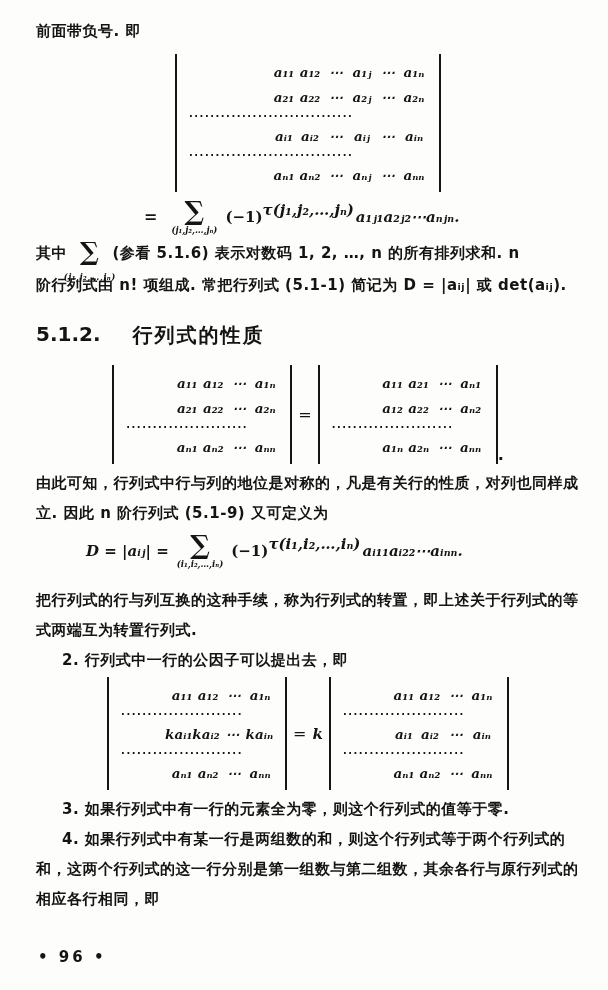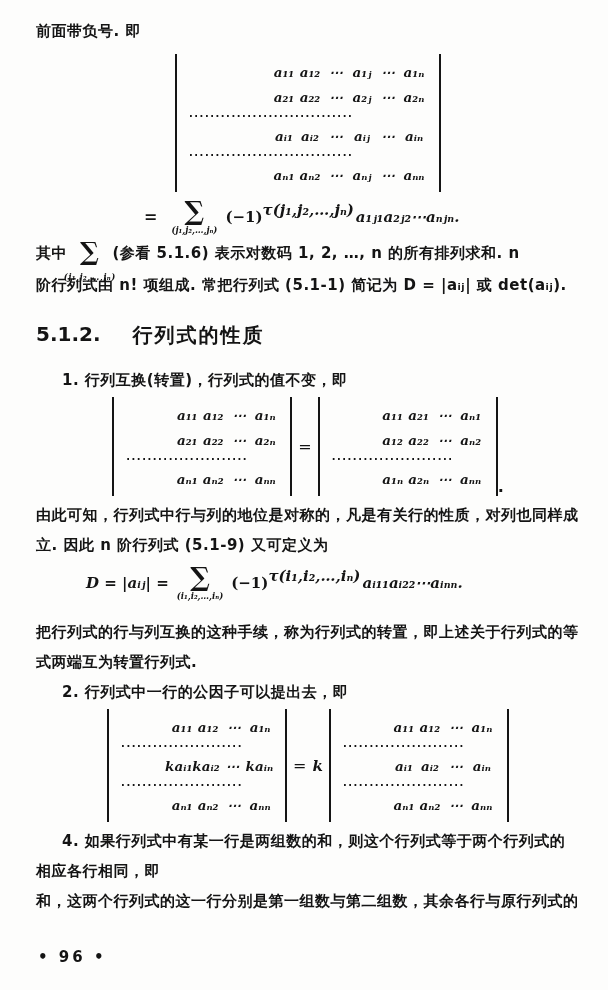--- a/index.html
+++ b/index.html
@@ -161,21 +161,20 @@
     </span>
     <span>(参看 5.1.6) 表示对数码 1, 2, …, n 的所有排列求和. n</span>
   </p>
   <p class="cn">阶行列式由 n! 项组成. 常把行列式 (5.1-1) 简记为 D = |aᵢⱼ| 或 det(aᵢⱼ).</p>
 
   <div class="heading">
     <span>5.1.2.</span>
     <span class="heading-title">行列式的性质</span>
   </div>
 
-  <p class="cn indent1">1. 行列互换(转置)，行列式的值不变，即</p>
 
   <div class="det-eq">
     <div class="det-body w4">
         <div class="mrow">
           <span class="mcell">a₁₁</span>
           <span class="mcell">a₁₂</span>
           <span class="mcell">⋯</span>
           <span class="mcell">a₁ₙ</span>
         </div>
         <div class="mrow">
@@ -278,19 +277,20 @@
         <div class="mrow dots">·······················</div>
         <div class="mrow">
           <span class="mcell">aₙ₁</span>
           <span class="mcell">aₙ₂</span>
           <span class="mcell">⋯</span>
           <span class="mcell">aₙₙ</span>
         </div>
       </div>
   </div>
 
+  <p class="cn indent1" style="margin-top:4px;">3. 如果行列式中有一行的元素全为零，则这个行列式的值等于零.</p>
   <p class="cn indent1">4. 如果行列式中有某一行是两组数的和，则这个行列式等于两个行列式的</p>
+  <p class="cn">和，这两个行列式的这一行分别是第一组数与第二组数，其余各行与原行列式的</p>
   <p class="cn">相应各行相同，即</p>
-  <p class="cn">和，这两个行列式的这一行分别是第一组数与第二组数，其余各行与原行列式的</p>
 
   <div class="pagenum">• 96 •</div>
 
 </div>
 
 </body></html>

